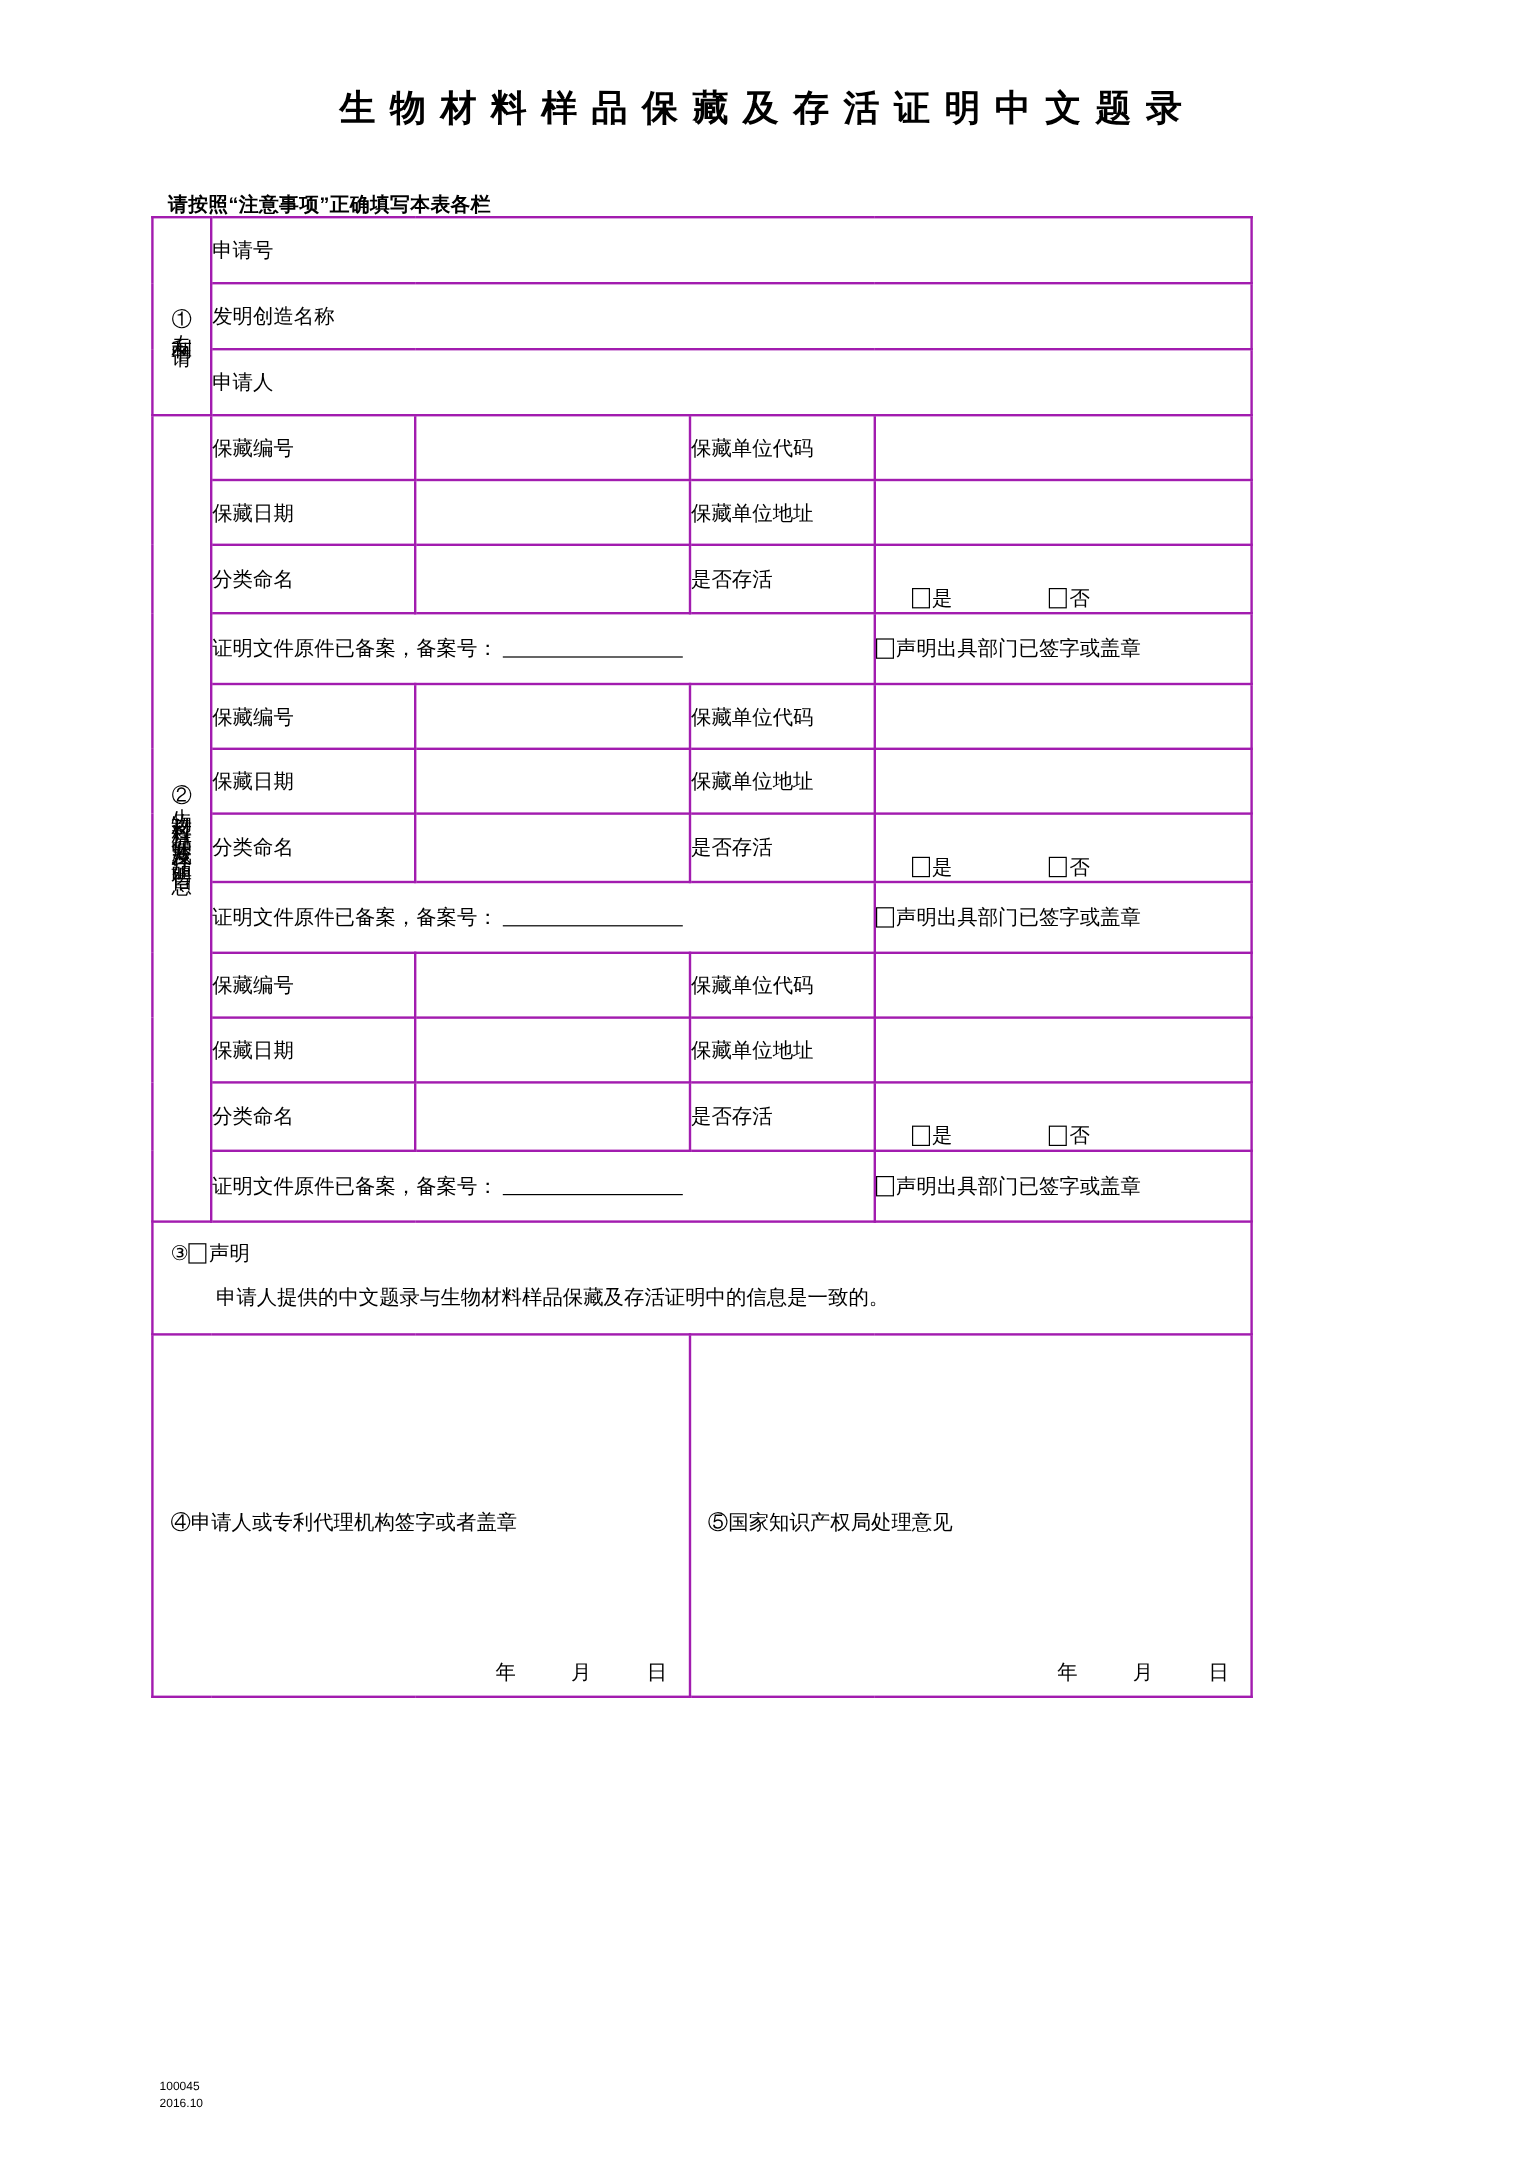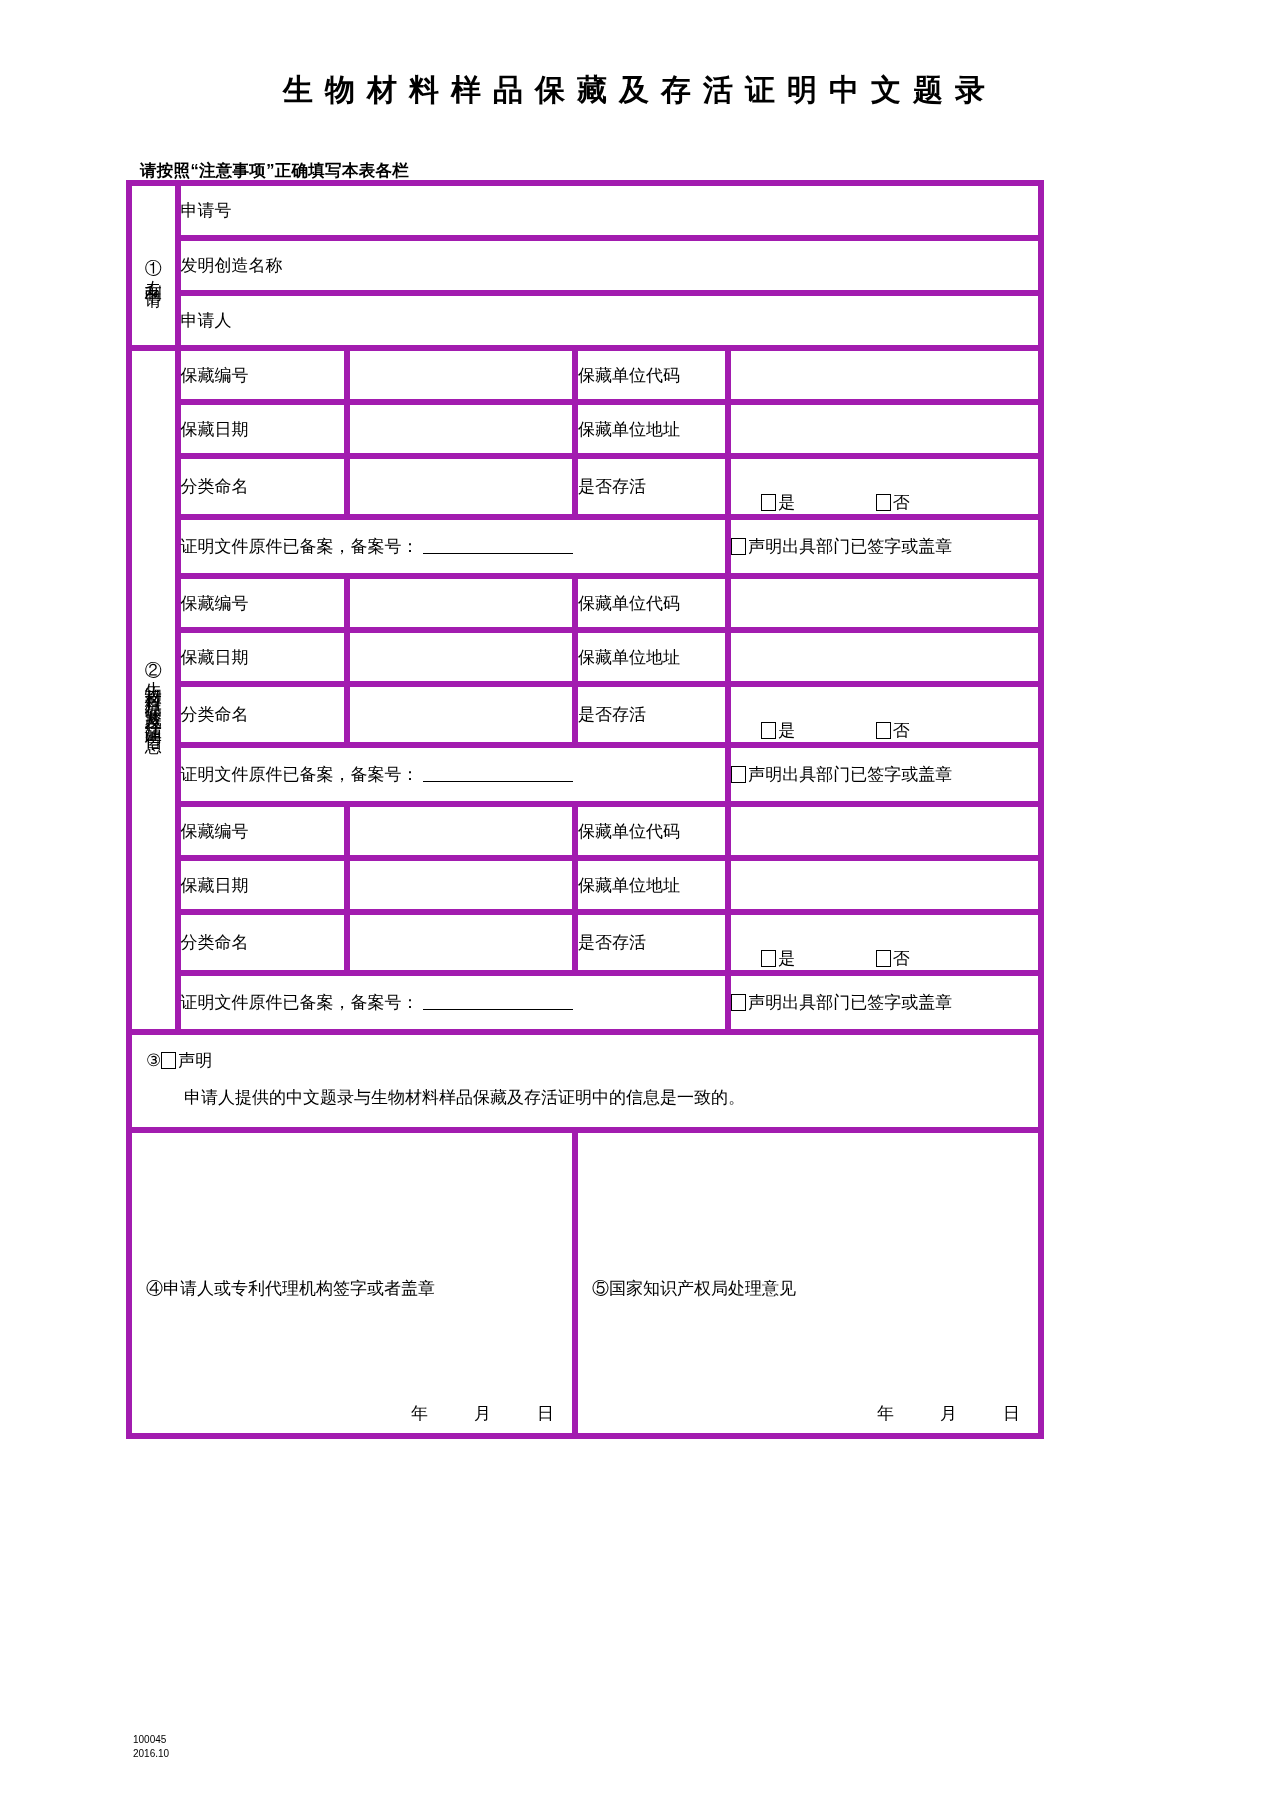--- a/index.html
+++ b/index.html
@@ -51,21 +51,21 @@
   .form-table {
     position: absolute;
     top: 180px;
     left: 126px;
     width: 918px;
     border-collapse: collapse;
     table-layout: fixed;
     font-size: 17px;
   }
   .form-table td {
-    border: 6px solid #a21caf;
+    border: 2px solid #a21caf;
     padding: 0;
     vertical-align: middle;
   }
   .cell-pad {
     padding: 0 0 0 14px;
   }
 
   
   .vcol {
     width: 46px;

